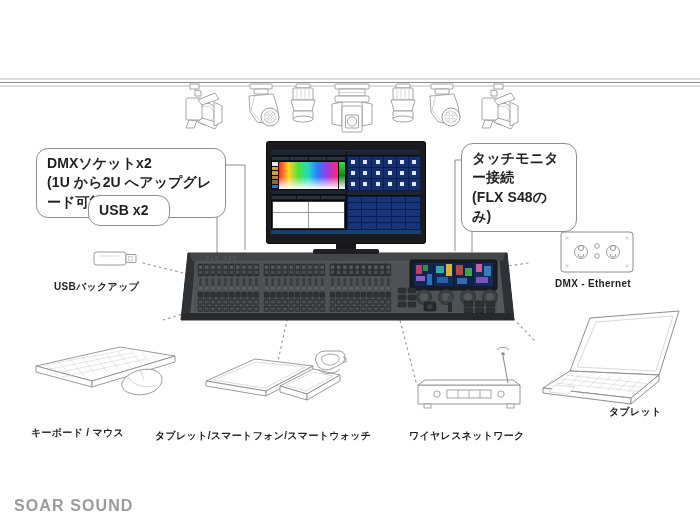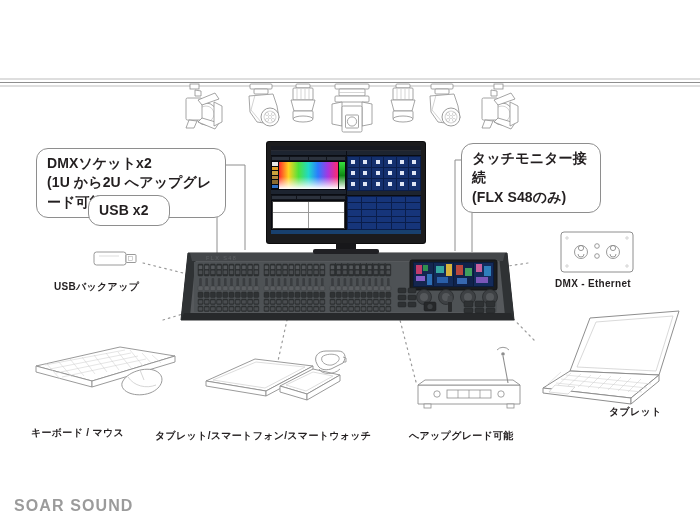--- a/index.html
+++ b/index.html
@@ -810,30 +810,30 @@
     </div>
     <div class="mon-neck"></div>
     <div class="mon-base"></div>
   </div>
 
   <div class="callout" style="left:36px;top:148px;width:190px;">DMXソケットx2
 (1U から2U へアップグレード可能)</div>
 
   <div class="callout center" style="left:88px;top:195px;width:82px;">USB x2</div>
 
-  <div class="callout" style="left:461px;top:143px;width:140px;">タッチモニター接続
+  <div class="callout" style="left:461px;top:143px;width:116px;">タッチモニター接続
 (FLX S48のみ)</div>
 
 
   <div class="caption" style="left:54px;top:280px;">USBバックアップ</div>
 
   <div class="caption" style="left:31px;top:426px;">キーボード / マウス</div>
 
   <div class="caption" style="left:155px;top:429px;">タブレット/スマートフォン/スマートウォッチ</div>
 
-  <div class="caption" style="left:409px;top:429px;">へアップグレード可能</div>
+  <div class="caption" style="left:409px;top:429px;">ワイヤレスネットワーク</div>
 
   <div class="caption" style="left:555px;top:278px;">DMX - Ethernet</div>
 
   <div class="caption" style="left:609px;top:405px;">タブレット</div>
 
   <div class="brand">SOAR SOUND</div>
 </div>
 
 </body></html>

